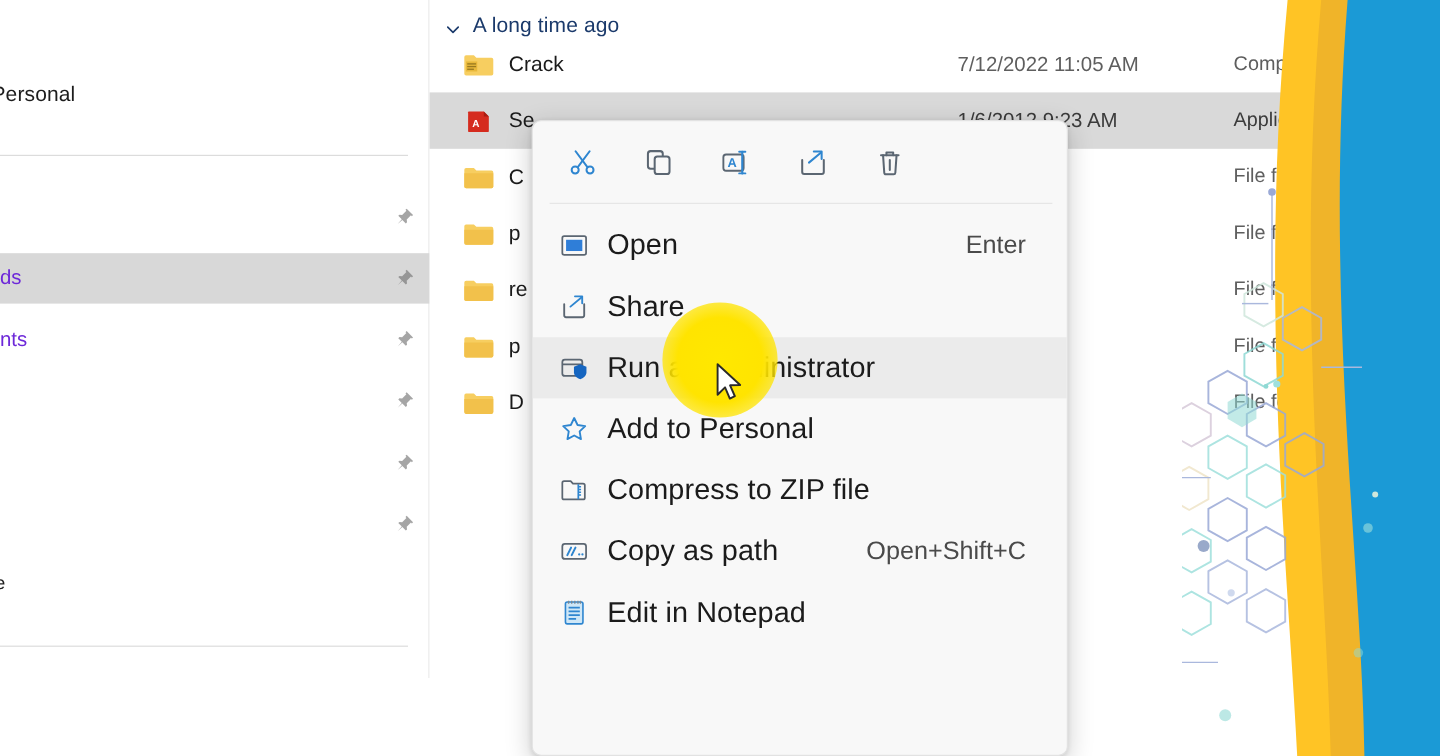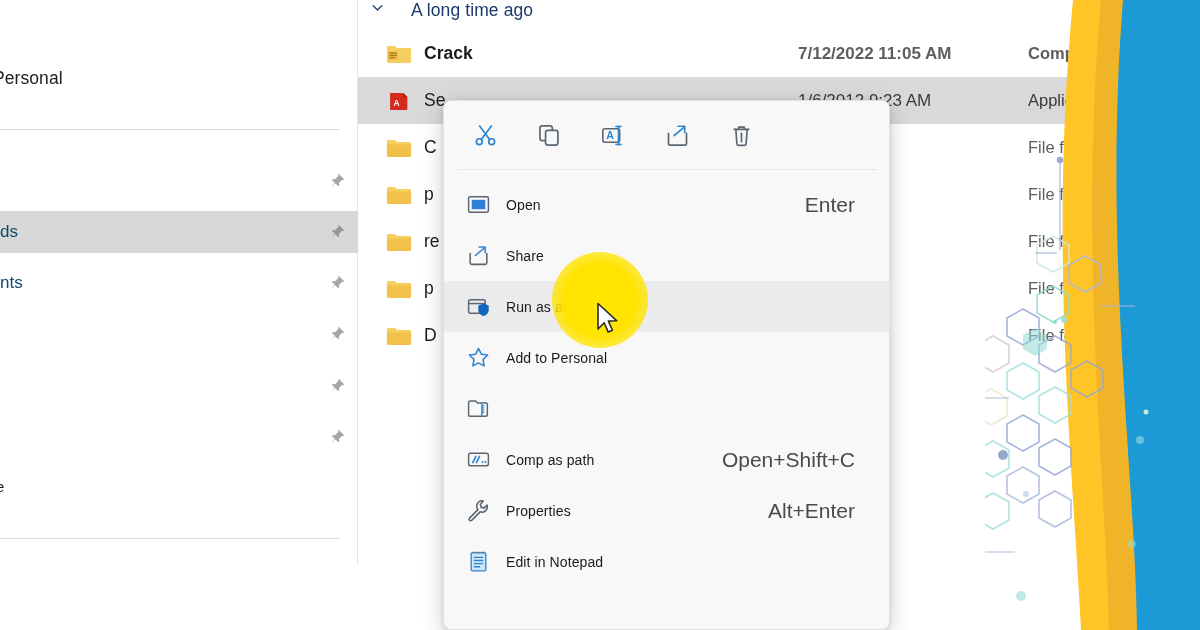--- a/index.html
+++ b/index.html
@@ -31,21 +31,21 @@
     position:absolute; left:-10px; top:129px; width:350px; height:1px;
     background:#dcdcdc;
   }
   .sb-row {
     position:absolute; left:-140px; width:498px; height:42px;
     display:flex; align-items:center;
   }
   .sb-row.selected { background:#d8d8d8; }
   .sb-label {
     position:absolute; left:140px;
-    font-size:17px; color:#0c4a6e; white-space:nowrap;
+    font-size:17px; color:#6d28d9; white-space:nowrap;
   }
   .pin-icon {
     position:absolute; right:12px; top:50%; transform:translateY(-50%);
     width:18px; height:18px; opacity:.62;
   }
   .sb-tiny {
     position:absolute; left:-4px; top:478px;
     font-size:15px; color:#1d1d1d;
   }
   .sb-bottom-rule {
@@ -53,21 +53,21 @@
     background:#dcdcdc;
   }
 
   
   .filelist {
     position:absolute; left:358px; top:0; width:842px; height:565px;
     background:#ffffff;
   }
   .group-header {
     position:absolute; left:12px; top:0; height:32px;
-    display:flex; align-items:flex-start; gap:26px;
+    display:flex; align-items:flex-end; gap:9px;
   }
   .chev {
     width:15px; height:15px; flex:none;
   }
   .group-title {
     font-size:17.5px; color:#1b3a6b; letter-spacing:.1px; white-space:nowrap;
   }
   .fl-row {
     position:absolute; left:0; width:842px; height:47px;
     display:flex; align-items:center;
@@ -118,21 +118,21 @@
     display:flex; align-items:center;
     padding-left:17px;
   }
   .ctx-item.hover { background:#ebebeb; }
   .ctx-ico {
     width:34px; height:26px; flex:none;
     display:flex; align-items:center; justify-content:center;
   }
   .ctx-ico svg { width:25px; height:25px; }
   .ctx-label {
-    margin-left:11px; font-size:14px; color:#1b1b1b;
+    margin-left:11px; font-size:24px; color:#1b1b1b;
     letter-spacing:.1px; white-space:nowrap;
   }
   .ctx-accel {
     position:absolute; right:36px; font-size:21px; color:#4a4a4a;
     white-space:nowrap;
     padding-left:28px;
   }
 
   
   .cursor-glow {
@@ -210,21 +210,21 @@
 
   <div class="filelist">
 
     <div class="group-header">
       <svg class="chev" viewBox="0 0 24 24" fill="none" stroke="#1b3a6b" stroke-width="2.2" stroke-linecap="round" stroke-linejoin="round">
         <polyline points="5,9 12,16 19,9"></polyline>
       </svg>
       <span class="group-title">A long time ago</span>
     </div>
 
-    <div class="fl-row" style="top:30px;font-weight:bold;">
+    <div class="fl-row" style="top:30px;">
       <svg class="fl-icon" viewBox="0 0 28 22">
         <path d="M1 4a1.6 1.6 0 011.6-1.6h7l2.2 2.2h13.6A1.6 1.6 0 0127 6.2V19a1.6 1.6 0 01-1.6 1.6H2.6A1.6 1.6 0 011 19z" fill="#F7CE60"></path>
         <rect x="2.6" y="8" width="10" height="9" fill="#E8B83A"></rect>
         <rect x="3.6" y="9.6" width="8" height="1.2" fill="#9a7a20"></rect>
         <rect x="3.6" y="12" width="8" height="1.2" fill="#9a7a20"></rect>
         <rect x="3.6" y="14.4" width="6" height="1.2" fill="#9a7a20"></rect>
       </svg>
       <span class="fl-name">Crack</span>
       <span class="fl-date">7/12/2022 11:05 AM</span>
       <span class="fl-type">Comp</span>
@@ -386,45 +386,37 @@
       </div>
 
       <div class="ctx-item">
         <span class="ctx-ico">
           <svg viewBox="0 0 24 24" fill="none" stroke="#5b6672" stroke-width="1.4" stroke-linejoin="round">
             <path d="M2.5 6.2A1.4 1.4 0 013.9 4.8h5.3l1.8 1.9h8.1a1.4 1.4 0 011.4 1.4V18a1.4 1.4 0 01-1.4 1.4H3.9A1.4 1.4 0 012.5 18z"></path>
             <line x1="15.3" y1="7.2" x2="15.3" y2="19.2" stroke="#2f86d0"></line>
             <path d="M15.3 9.2h2.2M15.3 11.4h2.2M15.3 13.6h2.2M15.3 15.8h2.2" stroke="#2f86d0" stroke-width="1.2"></path>
           </svg>
         </span>
+        <span class="ctx-label">Compress to ZIP file</span>
         <span class="ctx-accel"></span>
       </div>
 
       <div class="ctx-item">
         <span class="ctx-ico">
           <svg viewBox="0 0 24 24" fill="none" stroke="#5b6672" stroke-width="1.4">
             <rect x="2.5" y="6" width="19" height="12" rx="2"></rect>
             <path d="M6.5 15l3-6M10 15l3-6" stroke="#2f86d0" stroke-width="1.6" stroke-linecap="round"></path>
             <circle cx="16" cy="14.4" r=".9" fill="#2f86d0" stroke="none"></circle>
             <circle cx="18.6" cy="14.4" r=".9" fill="#2f86d0" stroke="none"></circle>
           </svg>
         </span>
-        <span class="ctx-label">Comp as path</span>
+        <span class="ctx-label">Copy as path</span>
         <span class="ctx-accel">Open+Shift+C</span>
       </div>
 
-      <div class="ctx-item">
-        <span class="ctx-ico">
-          <svg viewBox="0 0 24 24" fill="none" stroke="#5b6672" stroke-width="1.5" stroke-linecap="round" stroke-linejoin="round">
-            <path d="M16.5 2.8a5.2 5.2 0 00-5 8.4L3.6 19.1a1.5 1.5 0 102.1 2.1l7.9-7.9a5.2 5.2 0 006.6-6.5l-2.9 2.9-2.8-.7-.7-2.8z"></path>
-          </svg>
-        </span>
-        <span class="ctx-label">Properties</span>
-        <span class="ctx-accel">Alt+Enter</span>
-      </div>
 
       <div class="ctx-item">
         <span class="ctx-ico">
           <svg viewBox="0 0 24 24" fill="none" stroke="#2f86d0" stroke-width="1.3">
             <rect x="5" y="3.5" width="14" height="17.5" rx="1.4" fill="#cfe7f7"></rect>
             <path d="M7.5 8h9M7.5 11h9M7.5 14h9M7.5 17h6" stroke="#2f86d0" stroke-width="1.3"></path>
             <path d="M7.5 2.5v2.4M10 2.5v2.4M12.5 2.5v2.4M15 2.5v2.4M17 2.5v2.4" stroke="#7a8894" stroke-width="1.1"></path>
           </svg>
         </span>
         <span class="ctx-label">Edit in Notepad</span>

